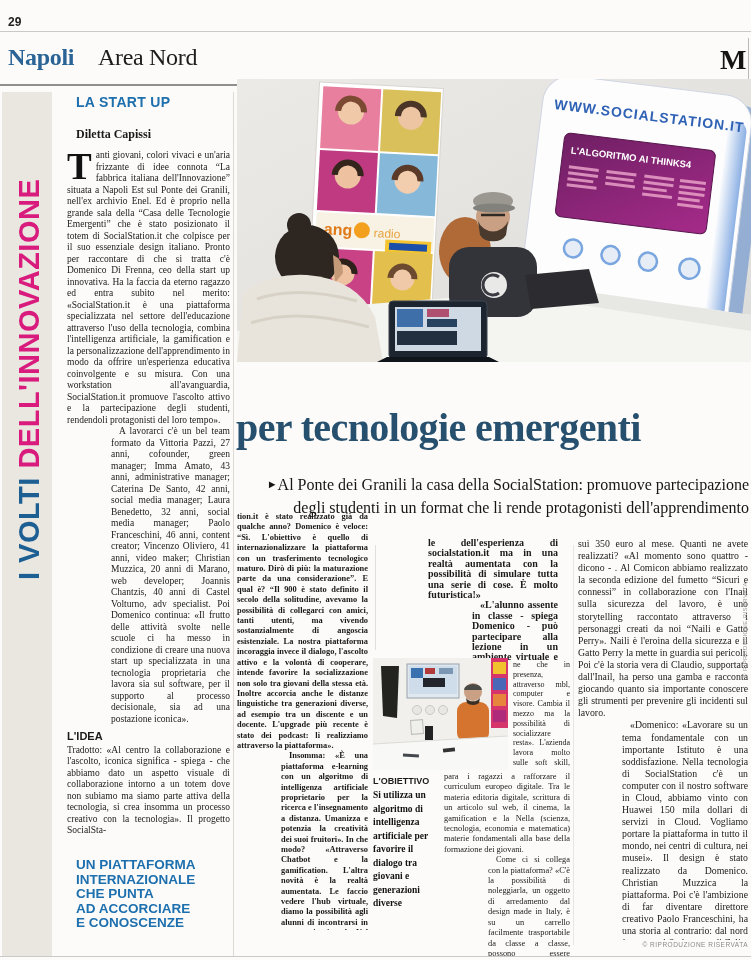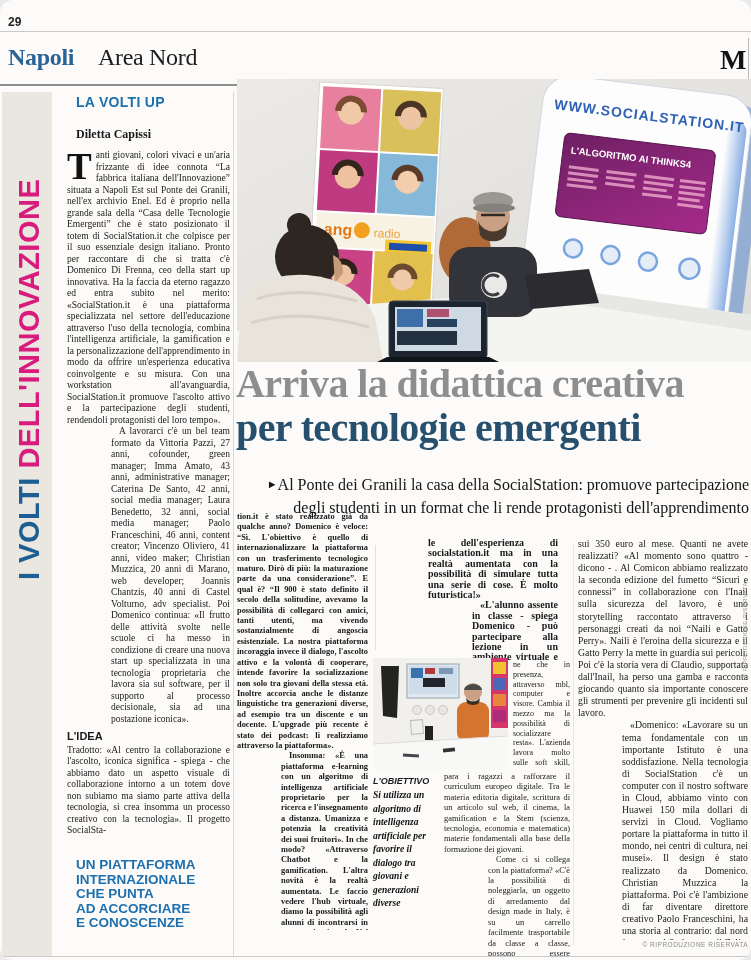--- a/index.html
+++ b/index.html
@@ -1,17 +1,17 @@
 <!DOCTYPE html>
 <html lang="it"><head>
 <meta charset="utf-8">
 <style>
   html,body{margin:0;padding:0;background:#e9e9e9;}
   #page{position:relative;width:751px;height:960px;background:#fcfbf9;overflow:hidden;
-        font-family:"Liberation Serif", serif;color:#1a1a1a;border-radius:13px;}
+        font-family:"Liberation Serif", serif;color:#1a1a1a;}
   .abs{position:absolute;}
   .sans{font-family:"Liberation Sans", sans-serif;}
   .rule{background:#c9c9c9;}
   
   .pageno{left:8px;top:15px;font-size:12px;font-weight:bold;color:#222;}
   .topline1{left:0;top:31px;width:751px;height:1px;}
   .brandrow{left:8px;top:44px;font-size:24px;letter-spacing:-0.3px;}
   .brand{color:#2a6496;font-weight:bold;}
   .section{color:#1d1d1d;margin-left:18px;}
   .mastM{left:720px;top:44px;font-size:28px;font-weight:bold;color:#141414;}
@@ -46,21 +46,21 @@
   .standfirst{left:237px;top:474px;width:512px;font-size:16px;line-height:21px;color:#161616;text-align:right;}
   .arrow{font-size:11px;position:relative;top:-2px;}
   
   .col2{left:237px;top:512px;width:131px;height:418px;font-size:8.4px;line-height:10.4px;font-weight:bold;}
   .col3a{left:428px;top:538px;width:130px;height:122px;font-size:10px;line-height:10.4px;font-weight:bold;}
   .col3b{left:513px;top:660px;width:57px;height:110px;font-size:8px;line-height:9.8px;}
   .col3c{left:444px;top:772px;width:126px;height:184px;font-size:8.4px;line-height:10.4px;}
   .col4{left:578px;top:538px;width:170px;height:402px;font-size:9.8px;line-height:12.1px;}
   .copyright{left:578px;top:941px;width:170px;text-align:right;font-size:6.5px;letter-spacing:0.5px;color:#8a8a8a;font-family:"Liberation Sans", sans-serif;}
   
-  .captionBox{left:373px;top:776px;width:64px;font-style:italic;}
+  .captionBox{left:373px;top:776px;width:64px;}
   .captionHead{font-family:"Liberation Sans", sans-serif;font-weight:bold;font-size:9px;margin-bottom:3px;}
   .captionText{font-size:9.5px;line-height:13.5px;font-weight:bold;color:#111;}
   
   .photoMain{left:237px;top:79px;width:514px;height:283px;overflow:hidden;background:#e9e8e5;}
   .photoSmall{left:373px;top:658px;width:135px;height:112px;overflow:hidden;background:#f3f2ef;}
   .photoCreditBox{left:740px;top:586px;width:10px;height:92px;overflow:visible;}
   .photoCreditInner{width:92px;height:10px;line-height:10px;white-space:nowrap;
      transform:rotate(-90deg) translate(-92px,0);transform-origin:0 0;
      font-family:"Liberation Sans", sans-serif;font-size:6px;color:#9a9a9a;letter-spacing:0.4px;}
 </style>
@@ -82,21 +82,21 @@
   <div class="abs strip"></div>
   <div class="abs stripTextBox sans">
     <div class="stripTextInner">
       <span class="stripBlue">I VOLTI </span><span class="stripMagenta">DELL'INNOVAZIONE</span>
     </div>
   </div>
   <div class="abs vruleLeft"></div>
   <div class="abs vruleMid1"></div>
   <div class="abs vruleMid2"></div>
 
-  <div class="abs kicker sans">LA VOLTI UP</div>
+  <div class="abs kicker sans">LA START UP</div>
   <div class="abs byline">Diletta Capissi</div>
   <div class="abs col col1">
     <p><span class="dropcap">T</span><span>anti giovani, colori vivaci e un'aria frizzante di idee connota “La fabbrica italiana dell'Innovazione” situata a Napoli Est sul Ponte dei Granili, nell'ex archivio Enel. Ed è proprio nella grande sala della “Casa delle Tecnologie Emergenti” che è stato posizionato il totem di SocialStation.it che colpisce per il suo essenziale design italiano. Pronto per raccontare di che si tratta c'è Domenico Di Frenna, ceo della start up innovativa. Ha la faccia da eterno ragazzo ed entra subito nel merito: «SocialStation.it è una piattaforma specializzata nel settore dell'educazione attraverso l'uso della tecnologia, combina l'intelligenza artificiale, la gamification e la personalizzazione dell'apprendimento in modo da offrire un'esperienza educativa coinvolgente e su misura. Con una workstation all'avanguardia, SocialStation.it promuove l'ascolto attivo e la partecipazione degli studenti, rendendoli protagonisti del loro tempo».</span></p>
     <p class="ind">A lavorarci c'è un bel team formato da Vittoria Pazzi, 27 anni, cofounder, green manager; Imma Amato, 43 anni, administrative manager; Caterina De Santo, 42 anni, social media manager; Laura Benedetto, 32 anni, social media manager; Paolo Franceschini, 46 anni, content creator; Vincenzo Oliviero, 41 anni, video maker; Christian Muzzica, 20 anni di Marano, web developer; Joannis Chantzis, 40 anni di Castel Volturno, adv specialist. Poi Domenico continua: «Il frutto delle attività svolte nelle scuole ci ha messo in condizione di creare una nuova start up specializzata in una tecnologia proprietaria che lavora sia sul software, per il supporto al processo decisionale, sia ad una postazione iconica».</p>
     <h4 class="subhead">L'IDEA</h4>
     <p>Tradotto: «Al centro la collaborazione e l'ascolto, iconica significa - spiega - che abbiamo dato un aspetto visuale di collaborazione intorno a un totem dove non subiamo ma siamo parte attiva della tecnologia, si crea insomma un processo creativo con la tecnologia». Il progetto SocialSta-</p>
   </div>
   <div class="abs pullquote sans">
     <div>UN PIATTAFORMA</div>
     <div>INTERNAZIONALE</div>
@@ -217,40 +217,39 @@
         <rect x="158" y="228" width="86" height="44" fill="#cfd9e4"></rect>
         <rect x="160" y="230" width="26" height="18" fill="#3e6fa8"></rect>
         <rect x="190" y="230" width="22" height="8" fill="#b05070"></rect>
         <rect x="190" y="240" width="30" height="8" fill="#27425f"></rect>
         <rect x="160" y="252" width="60" height="14" fill="#22303f"></rect>
         <polygon points="140,283 262,283 252,278 150,278" fill="#10151c"></polygon>
       </g>
     </svg>
   </div>
 
-  <div class="abs hl hl1">Arriva la didattica creativa</div>
   <div class="abs hl hl2">per tecnologie emergenti</div>
   <div class="abs standfirst">
     <span class="arrow">►</span><span>Al Ponte dei Granili la casa della SocialStation: promuove partecipazione degli studenti in un format che li rende protagonisti dell'apprendimento</span>
   </div>
 
   <div class="abs col col2">
     <p>tion.it è stato realizzato già da qualche anno? Domenico è veloce: “Sì. L'obiettivo è quello di internazionalizzare la piattaforma con un trasferimento tecnologico maturo. Dirò di più: la maturazione parte da una considerazione”. E qual è? “Il 900 è stato definito il secolo della solitudine, avevamo la possibilità di collegarci con amici, tanti utenti, ma vivendo sostanzialmente di angoscia esistenziale. La nostra piattaforma incoraggia invece il dialogo, l'ascolto attivo e la volontà di cooperare, intende favorire la socializzazione non solo tra giovani della stessa età. Inoltre accorcia anche le distanze linguistiche tra generazioni diverse, ad esempio tra un discente e un docente. L'upgrade più recente è stato dei podcast: li realizziamo attraverso la piattaforma».</p>
     <p class="ind">Insomma: «È una piattaforma e-learning con un algoritmo di intelligenza artificiale proprietario per la ricerca e l'insegnamento a distanza. Umanizza e potenzia la creatività dei suoi fruitori». In che modo? «Attraverso Chatbot e la gamification. L'altra novità è la realtà aumentata. Le faccio vedere l'hub virtuale, diamo la possibilità agli alunni di incontrarsi in uno spazio virtuale. Nel momento in cui un alunno invita un altro compagno di classe si avva-</p>
   </div>
 
   <div class="abs col col3a">
     <p>le dell'esperienza di socialstation.it ma in una realtà aumentata con la possibilità di simulare tutta una serie di cose. È molto futuristica!»</p>
     <p class="ind">«L'alunno assente in classe - spiega Domenico - può partecipare alla lezione in un ambiente virtuale e trovare la stessa esperienza di social station, sia onli-</p>
   </div>
   <div class="abs col col3b">
     <p>ne che in presenza, attraverso mbl, computer e visore. Cambia il mezzo ma la possibilità di socializzare resta». L'azienda lavora molto sulle soft skill, pre-</p>
   </div>
   <div class="abs col col3c">
-    <p>para i ragazzi a rafforzare il curriculum europeo digitale. Tra le materia editoria digitale, scrittura di un articolo sul web, il cinema, la gamification e la Stem (scienza, tecnologia, economia e matematica) materie fondamentali alla base della formazione dei giovani.</p>
+    <p>para i ragazzi a rafforzare il curriculum europeo digitale. Tra le materia editoria digitale, scrittura di un articolo sul web, il cinema, la gamification e la Nella (scienza, tecnologia, economia e matematica) materie fondamentali alla base della formazione dei giovani.</p>
     <p class="ind">Come ci si collega con la piattaforma? «C'è la possibilità di noleggiarla, un oggetto di arredamento dal design made in Italy, è su un carrello facilmente trasportabile da classe a classe, possono essere interessate in primis le scuole ma non solo». Il costo?</p>
   </div>
 
   <div class="abs col col4">
     <p>sui 350 euro al mese. Quanti ne avete realizzati? «Al momento sono quattro - dicono - . Al Comicon abbiamo realizzato la seconda edizione del fumetto “Sicuri e connessi” in collaborazione con l'Inail sulla sicurezza del lavoro, è uno storytelling raccontato attraverso i personaggi creati da noi “Naili e Gatto Perry». Naili è l'eroina della sicurezza e il Gatto Perry la mette in guardia sui pericoli. Poi c'è la storia vera di Claudio, supportata dall'Inail, ha perso una gamba e racconta giocando quanto sia importante conoscere gli strumenti per prevenire gli incidenti sul lavoro.</p>
     <p class="ind">«Domenico: «Lavorare su un tema fondamentale con un importante Istituto è una soddisfazione. Nella tecnologia di SocialStation c'è un computer con il nostro software in Cloud, abbiamo vinto con Huawei 150 mila dollari di servizi in Cloud. Vogliamo portare la piattaforma in tutto il mondo, nei centri di cultura, nei musei». Il design è stato realizzato da Domenico. Christian Muzzica la piattaforma. Poi c'è l'ambizione di far diventare direttore creativo Paolo Franceschini, ha una storia al contrario: dal nord è venuto al Sud, un ex di Zelig. I prossimi obiettivi? «Produrre almeno 10 totem».</p>
   </div>
   <div class="abs copyright">© RIPRODUZIONE RISERVATA</div>
 
   <div class="abs photoSmall">

